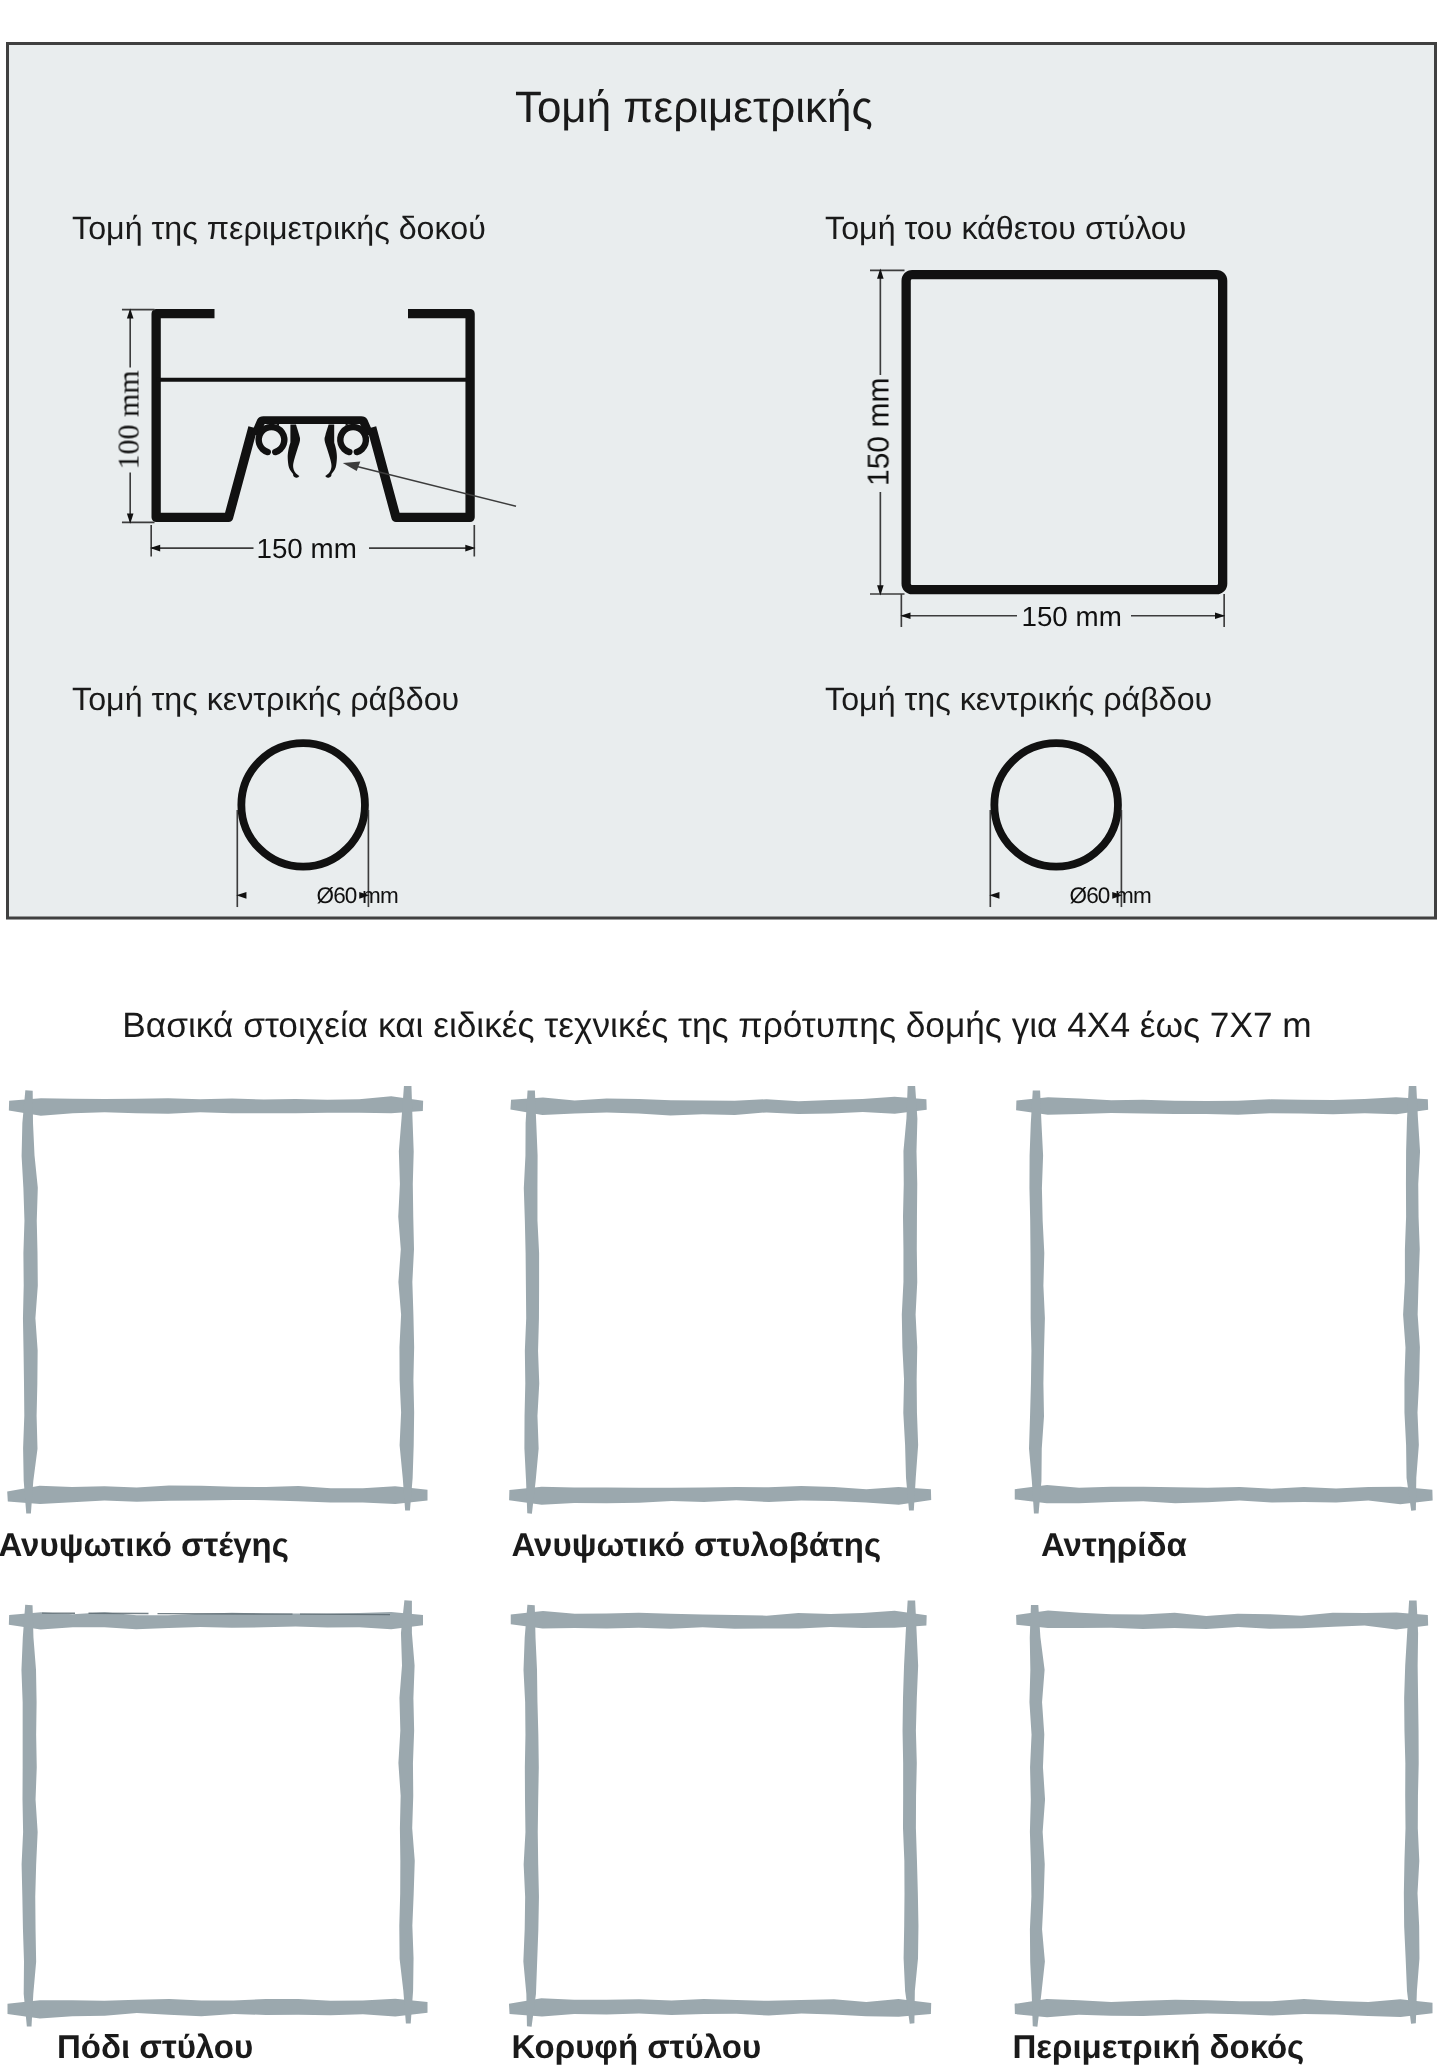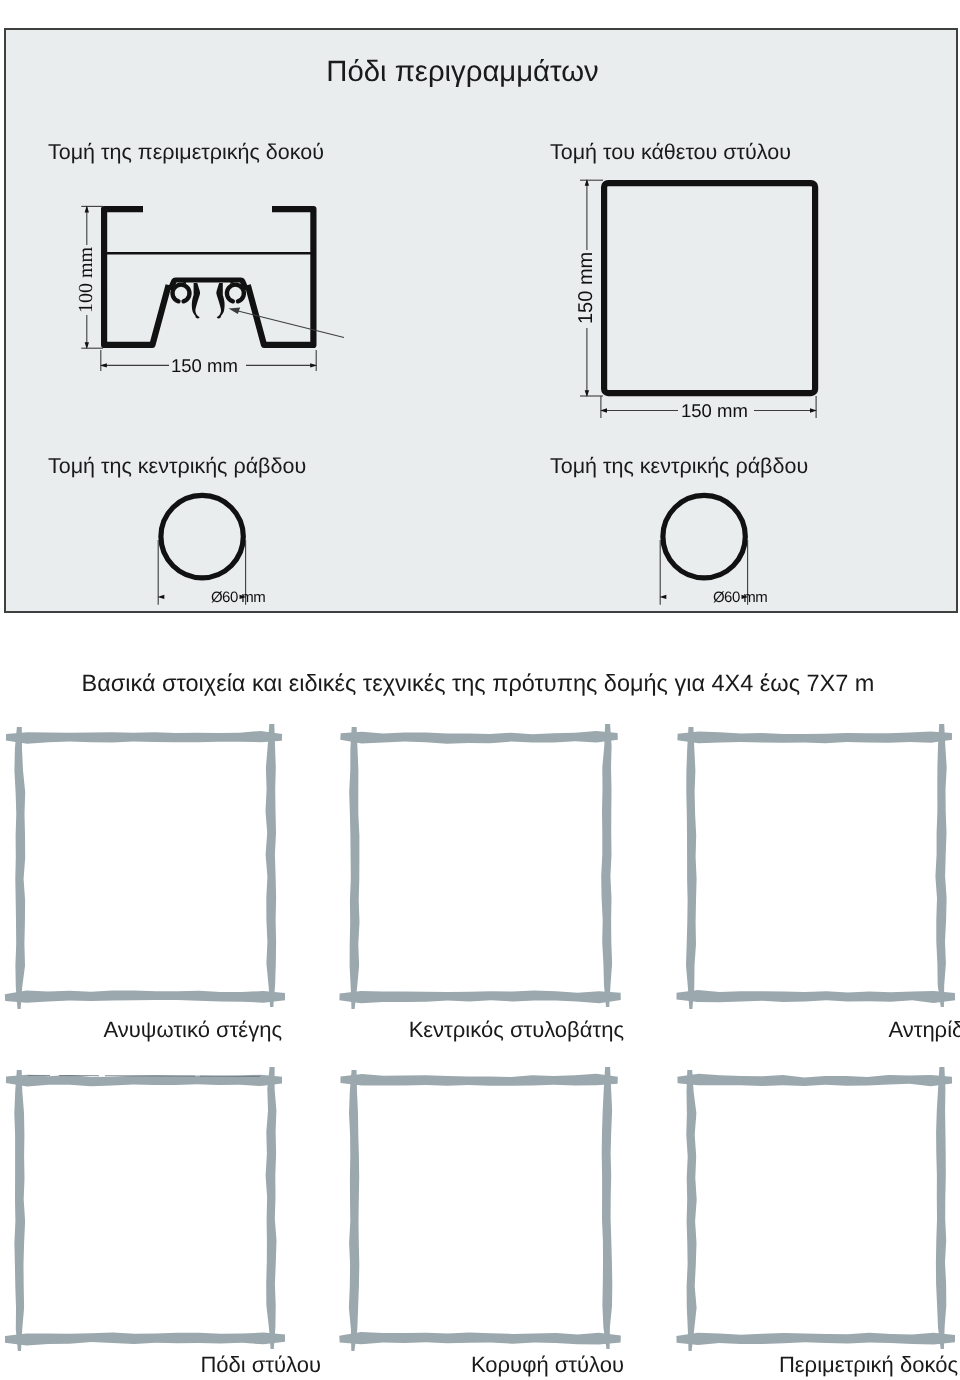--- a/index.html
+++ b/index.html
@@ -9,37 +9,37 @@
        -webkit-font-smoothing:antialiased;text-rendering:geometricPrecision;}
   .title,.sub,.sec2-title,.cap,.dimlabel,.tinytop{will-change:transform;}
   .page{position:absolute;left:0;top:0;width:960px;height:1380px;}
   .panel{position:absolute;left:4px;top:28px;width:954px;height:585px;
          background:#e9edee;border:2px solid #404040;box-sizing:border-box;}
   .title{position:absolute;left:0;top:57px;width:925px;text-align:center;
          font-size:29.3px;line-height:1;}
   .sub{position:absolute;font-size:21.5px;line-height:1;text-align:right;}
   .sec2-title{position:absolute;left:0;top:672px;width:956px;text-align:center;
               font-size:23.5px;line-height:1;}
-  .cap{position:absolute;font-size:22px;line-height:1;text-align:right;}
+  .cap{position:absolute;font-size:22px;line-height:1;text-align:left;font-weight:bold;}
   .dimlabel{position:absolute;font-size:18.5px;line-height:22px;color:#111;
             font-family:"Liberation Sans",sans-serif;white-space:nowrap;}
   .dimlabel.dia{font-size:15px;line-height:21px;letter-spacing:-0.55px;margin-left:43px;}
   .dimlabel.vert{transform:rotate(-90deg);transform-origin:left top;
                  font-size:20px;line-height:21px;white-space:nowrap;}
   .dimlabel.vert.serif{font-family:"Liberation Serif",serif;}
   svg{display:block;position:absolute;overflow:visible;}
 </style>
 </head>
 <body>
 
 <div class="page">
 
   <div class="panel"></div>
 
-  <div class="title">Πόδι περιγραμμάτων</div>
+  <div class="title">Τομή περιμετρικής</div>
 
   <div class="sub" style="left:48px;top:142px;">Τομή της περιμετρικής δοκού</div>
   <div class="sub" style="left:550px;top:142px;">Τομή του κάθετου στύλου</div>
   <div class="sub" style="left:48px;top:456px;">Τομή της κεντρικής ράβδου</div>
   <div class="sub" style="left:550px;top:456px;">Τομή της κεντρικής ράβδου</div>
 
   <svg class="beam-svg" style="left:0;top:0;" width="960" height="620" viewBox="0 0 960 620">
     <g fill="none" stroke="#111111" stroke-width="6.2" stroke-linecap="butt" stroke-linejoin="round">
       <path d="M 143 209.1 L 104.1 209.1 L 104.1 344.9 L 152.4 344.9 L 168.6 285.0"></path>
       <path d="M 247.8 285.0 L 264 344.9 L 313.4 344.9 L 313.4 209.1 L 272 209.1"></path>
@@ -120,21 +120,21 @@
   </svg>
 
   <div class="dimlabel vert" style="left:576px;top:324px;">150 mm</div>
   <div class="dimlabel" style="left:681px;top:400px;">150 mm</div>
   <div class="dimlabel dia" style="left:167.5px;top:587px;">Ø60 mm</div>
   <div class="dimlabel dia" style="left:669.5px;top:587px;">Ø60 mm</div>
 
   <div class="sec2-title">Βασικά στοιχεία και ειδικές τεχνικές της πρότυπης δομής για 4Χ4 έως 7Χ7 m</div>
 
   <div class="cap" style="left:-1px;width:283px;top:1019px;">Ανυψωτικό στέγης</div>
-  <div class="cap" style="left:341px;width:283px;top:1019px;">Κεντρικός στυλοβάτης</div>
+  <div class="cap" style="left:341px;width:283px;top:1019px;">Ανυψωτικό στυλοβάτης</div>
   <div class="cap" style="left:694px;width:283px;top:1019px;">Αντηρίδα</div>
   <div class="cap" style="left:0px;width:283px;top:1354px;margin-left:38px;">Πόδι στύλου</div>
   <div class="cap" style="left:341px;width:283px;top:1354px;">Κορυφή στύλου</div>
   <div class="cap" style="left:675px;width:283px;top:1354px;">Περιμετρική δοκός</div>
 
   <svg style="left:0;top:0;" width="960" height="1380" viewBox="0 0 960 1380" fill="#9ba8ae">
   <g>
     <path d="M 5.9 740.4 L 27.2 743.8 L 48.6 742.2 L 69.7 741.5 L 90.9 742.2 L 112.2 742.5 L 133.4 741.5 L 154.6 742.1 L 175.8 742.2 L 197.1 742.2 L 218.3 741.8 L 239.6 741.8 L 260.8 742.2 L 281.9 740.7 L 282.1 733.9 L 260.8 730.9 L 239.4 732.8 L 218.3 733.1 L 197.1 732.7 L 175.9 733.0 L 154.7 732.3 L 133.4 732.8 L 112.1 732.2 L 91.0 732.5 L 69.7 732.7 L 48.4 732.5 L 27.3 732.2 L 6.1 733.9 Z"></path>
     <path d="M 5.2 1001.0 L 26.7 1002.7 L 48.2 1001.5 L 69.6 1000.4 L 91.2 1001.1 L 112.8 1000.5 L 134.2 1000.3 L 155.7 1000.0 L 177.3 1000.1 L 198.7 1000.8 L 220.3 1001.6 L 241.9 1001.7 L 263.5 1002.7 L 285.0 1000.3 L 285.0 993.1 L 263.4 990.9 L 241.9 992.1 L 220.5 992.1 L 199.0 990.7 L 177.3 991.3 L 155.8 991.2 L 134.3 990.5 L 112.6 990.4 L 91.1 991.7 L 69.6 990.8 L 48.0 991.4 L 26.4 990.5 L 4.8 994.3 Z"></path>
     <path d="M 16.9 726.9 L 14.9 748.6 L 14.4 770.6 L 15.6 792.3 L 16.3 813.8 L 15.6 835.5 L 15.8 857.1 L 15.3 878.8 L 15.7 900.6 L 16.0 922.2 L 16.2 943.9 L 15.4 965.5 L 15.8 987.2 L 17.5 1009.0 L 20.6 1009.0 L 22.2 987.4 L 25.0 965.8 L 24.4 943.9 L 24.9 922.2 L 25.1 900.4 L 23.6 878.9 L 25.2 857.2 L 25.0 835.4 L 24.5 813.8 L 25.2 791.9 L 23.0 770.2 L 22.0 748.7 L 21.8 727.1 Z"></path>

